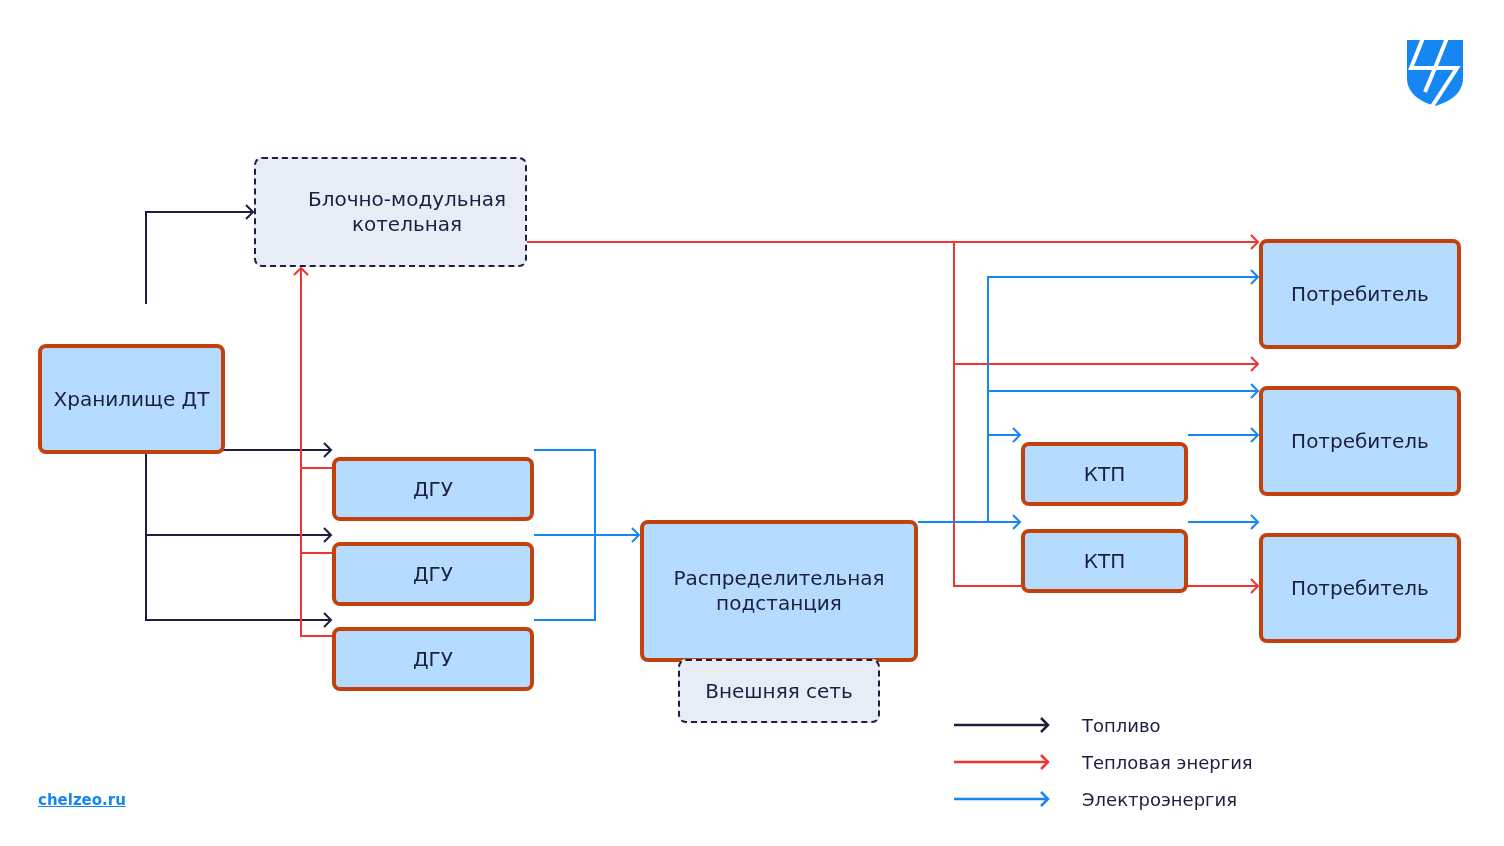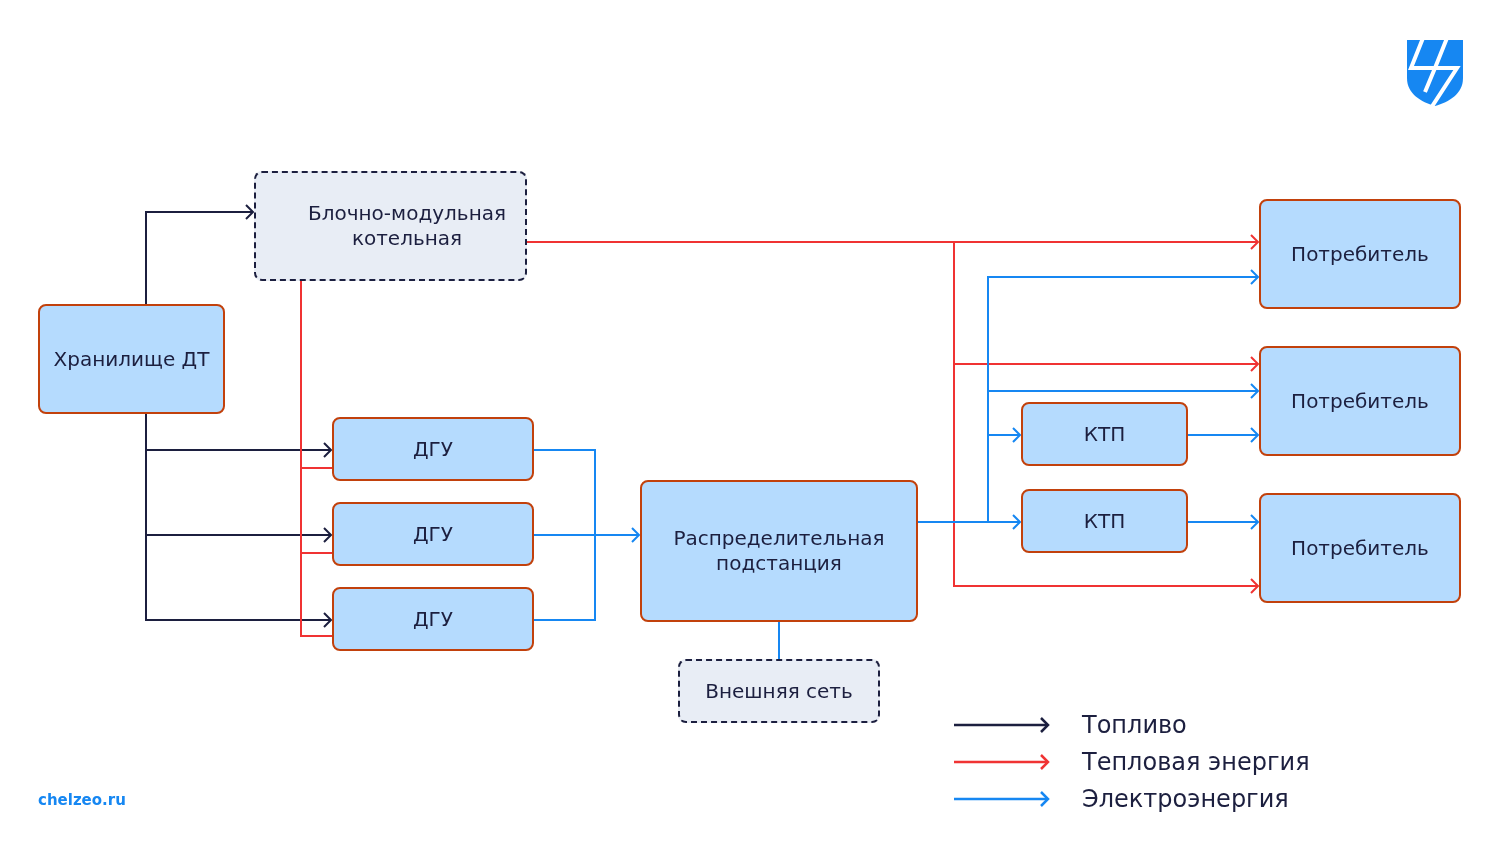--- a/index.html
+++ b/index.html
@@ -2,28 +2,28 @@
 <html><head>
 <meta charset="utf-8">
 <style>
   html, body { margin:0; padding:0; background:#ffffff; }
   body { width:1504px; height:846px; position:relative; overflow:hidden;
          font-family:"DejaVu Sans", "Liberation Sans", sans-serif; color:#1c1f3f; }
   #wires { position:absolute; left:0; top:0; width:1504px; height:846px; }
   .node { position:absolute; box-sizing:border-box; border-radius:8px;
           display:flex; align-items:center; justify-content:center; text-align:center;
           font-size:20px; line-height:25px; color:#1c1f3f; }
-  .node.solid { background:#b5dbfe; border:2px solid #c2410c; }
+  .node.solid { background:#b5dbfe; border:4px solid #c2410c;margin-top:40px; }
   .node.dashed { background:#e8edf5; border:2px dashed #1c1f3f; }
   .node span { white-space:pre-line; }
   #logo { position:absolute; left:1405px; top:38px; width:60px; height:68px; }
-  #site { position:absolute; left:38px; top:791px; font-size:15px; font-weight:bold; color:#1687f2; }
+  #site { position:absolute; left:38px; top:791px; font-size:15px; font-weight:bold; color:#1687f2;text-decoration:underline; }
   .legend-row { position:absolute; left:952px; height:24px; display:flex; align-items:center; }
   .legend-row svg { width:100px; height:24px; }
-  .legend-row .lbl { margin-left:30px; font-size:24px; color:#1c1f3f; }
+  .legend-row .lbl { margin-left:30px; font-size:18px; color:#1c1f3f; }
 </style>
 </head>
 <body>
 
 <svg id="wires" xmlns="http://www.w3.org/2000/svg">
     <polyline points="146,304 146,212 253,212" fill="none" stroke="#1c1f3f" stroke-width="2"></polyline>
     <polyline points="146,414 146,450 331,450" fill="none" stroke="#1c1f3f" stroke-width="2"></polyline>
     <polyline points="146,450 146,535 331,535" fill="none" stroke="#1c1f3f" stroke-width="2"></polyline>
     <polyline points="146,535 146,620 331,620" fill="none" stroke="#1c1f3f" stroke-width="2"></polyline>
     <polyline points="332,468 301,468 301,268" fill="none" stroke="#f03333" stroke-width="2"></polyline>
@@ -61,21 +61,21 @@
   </svg>
 
 <div id="logo">
   <svg viewBox="0 0 60 68" width="60" height="68">
     <path d="M2 2 H58 V40 C58 56 44 64 30 68 C16 64 2 56 2 40 Z" fill="#1687f2"></path>
     <path d="M18 0 L6 30 L30 30 L20 54" stroke="#fff" stroke-width="4" fill="none"></path>
     <path d="M42 0 L30 30 L52 30 L26 70" stroke="#fff" stroke-width="4" fill="none"></path>
   </svg>
 </div>
 
-<div class="node dashed" id="n-boiler" style="left: 254px; top: 171px; width: 273px; height: 110px; padding-left: 33px;">
+<div class="node dashed" id="n-boiler" style="left: 254px; top: 157px; width: 273px; height: 110px; padding-left: 33px;">
     <span>Блочно-модульная
 котельная</span>
   </div>
 <div class="node solid" id="n-storage" style="left: 38px; top: 304px; width: 187px; height: 110px;">
     <span>Хранилище ДТ</span>
   </div>
 <div class="node solid" id="n-dgu1" style="left: 332px; top: 417px; width: 202px; height: 64px;">
     <span>ДГУ</span>
   </div>
 <div class="node solid" id="n-dgu2" style="left: 332px; top: 502px; width: 202px; height: 64px;">

